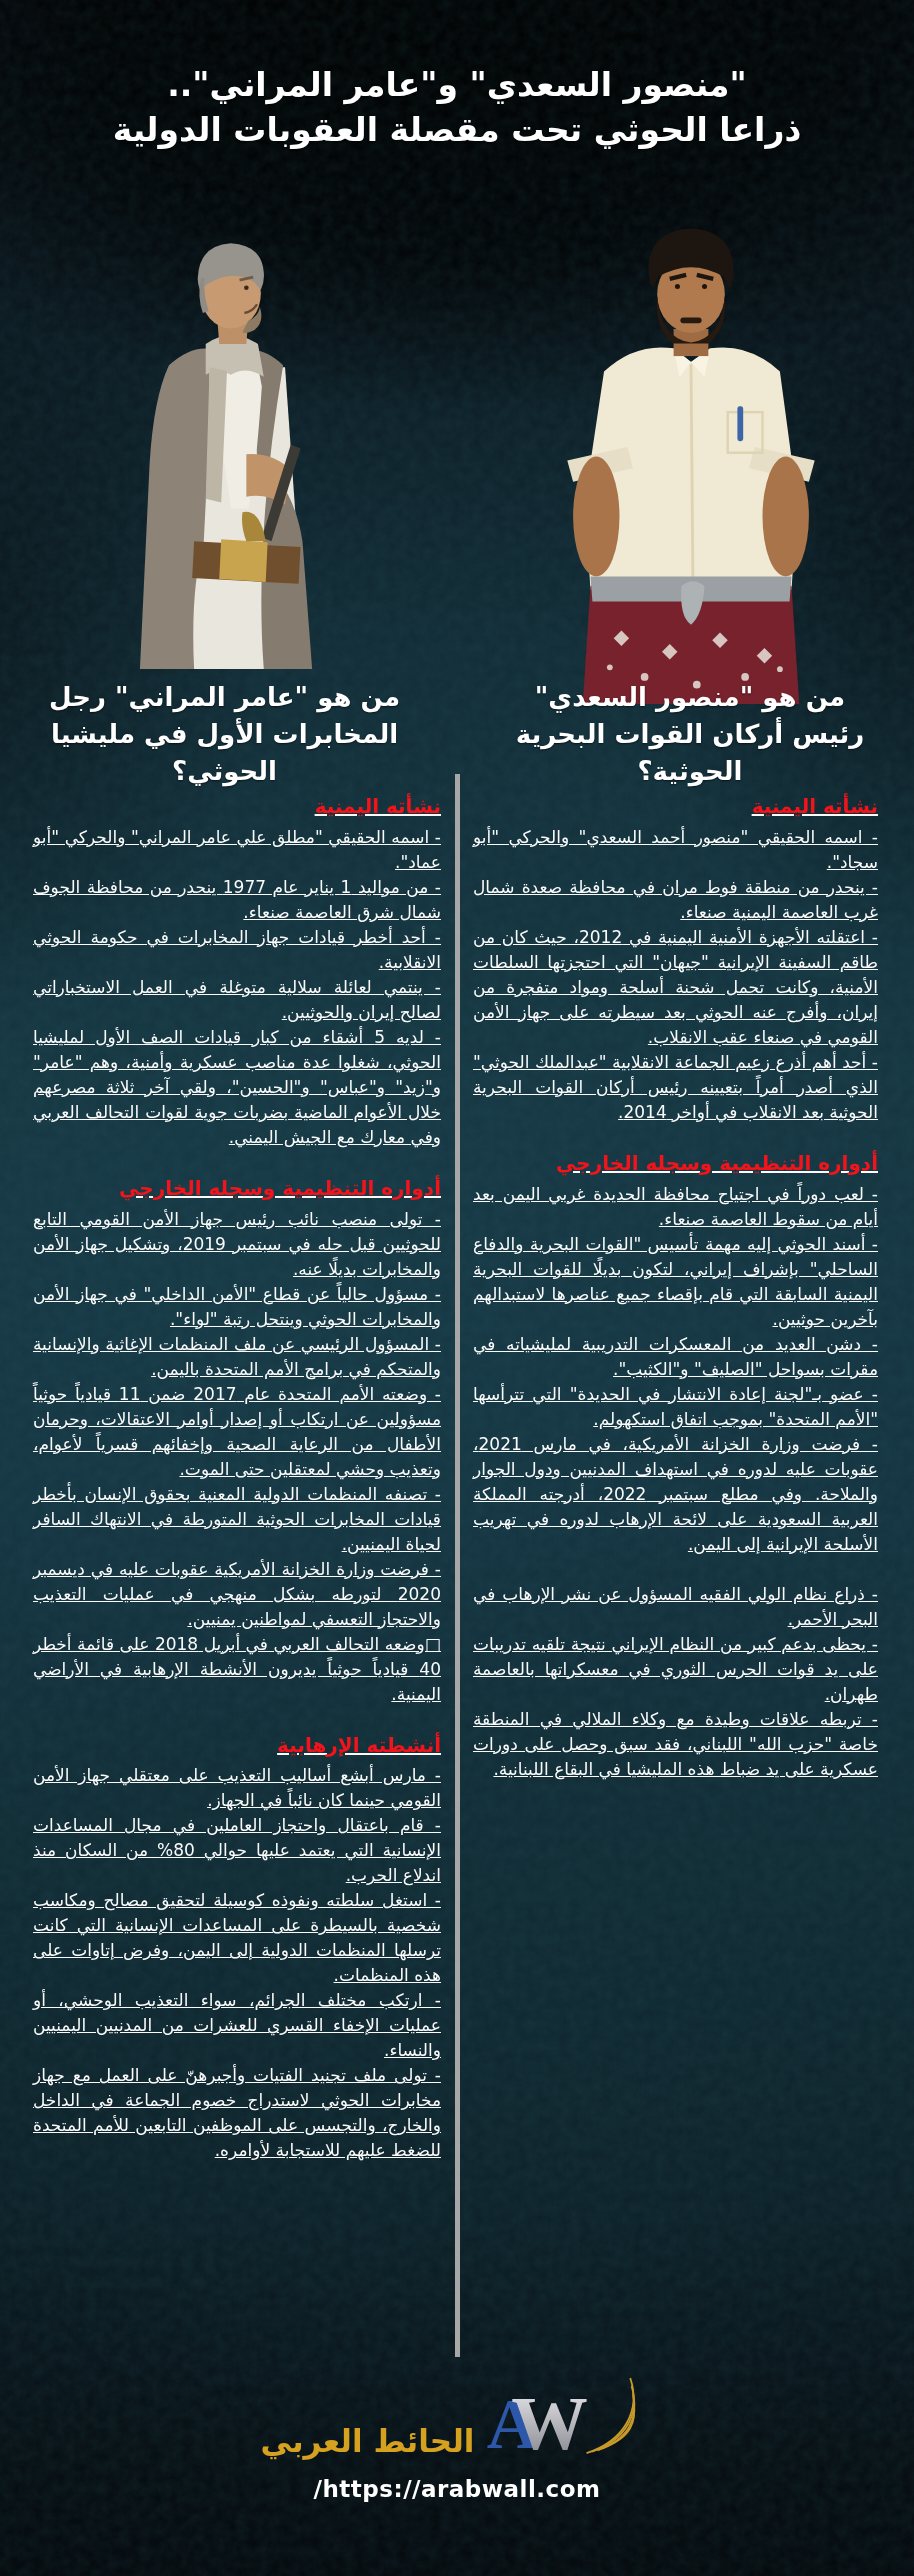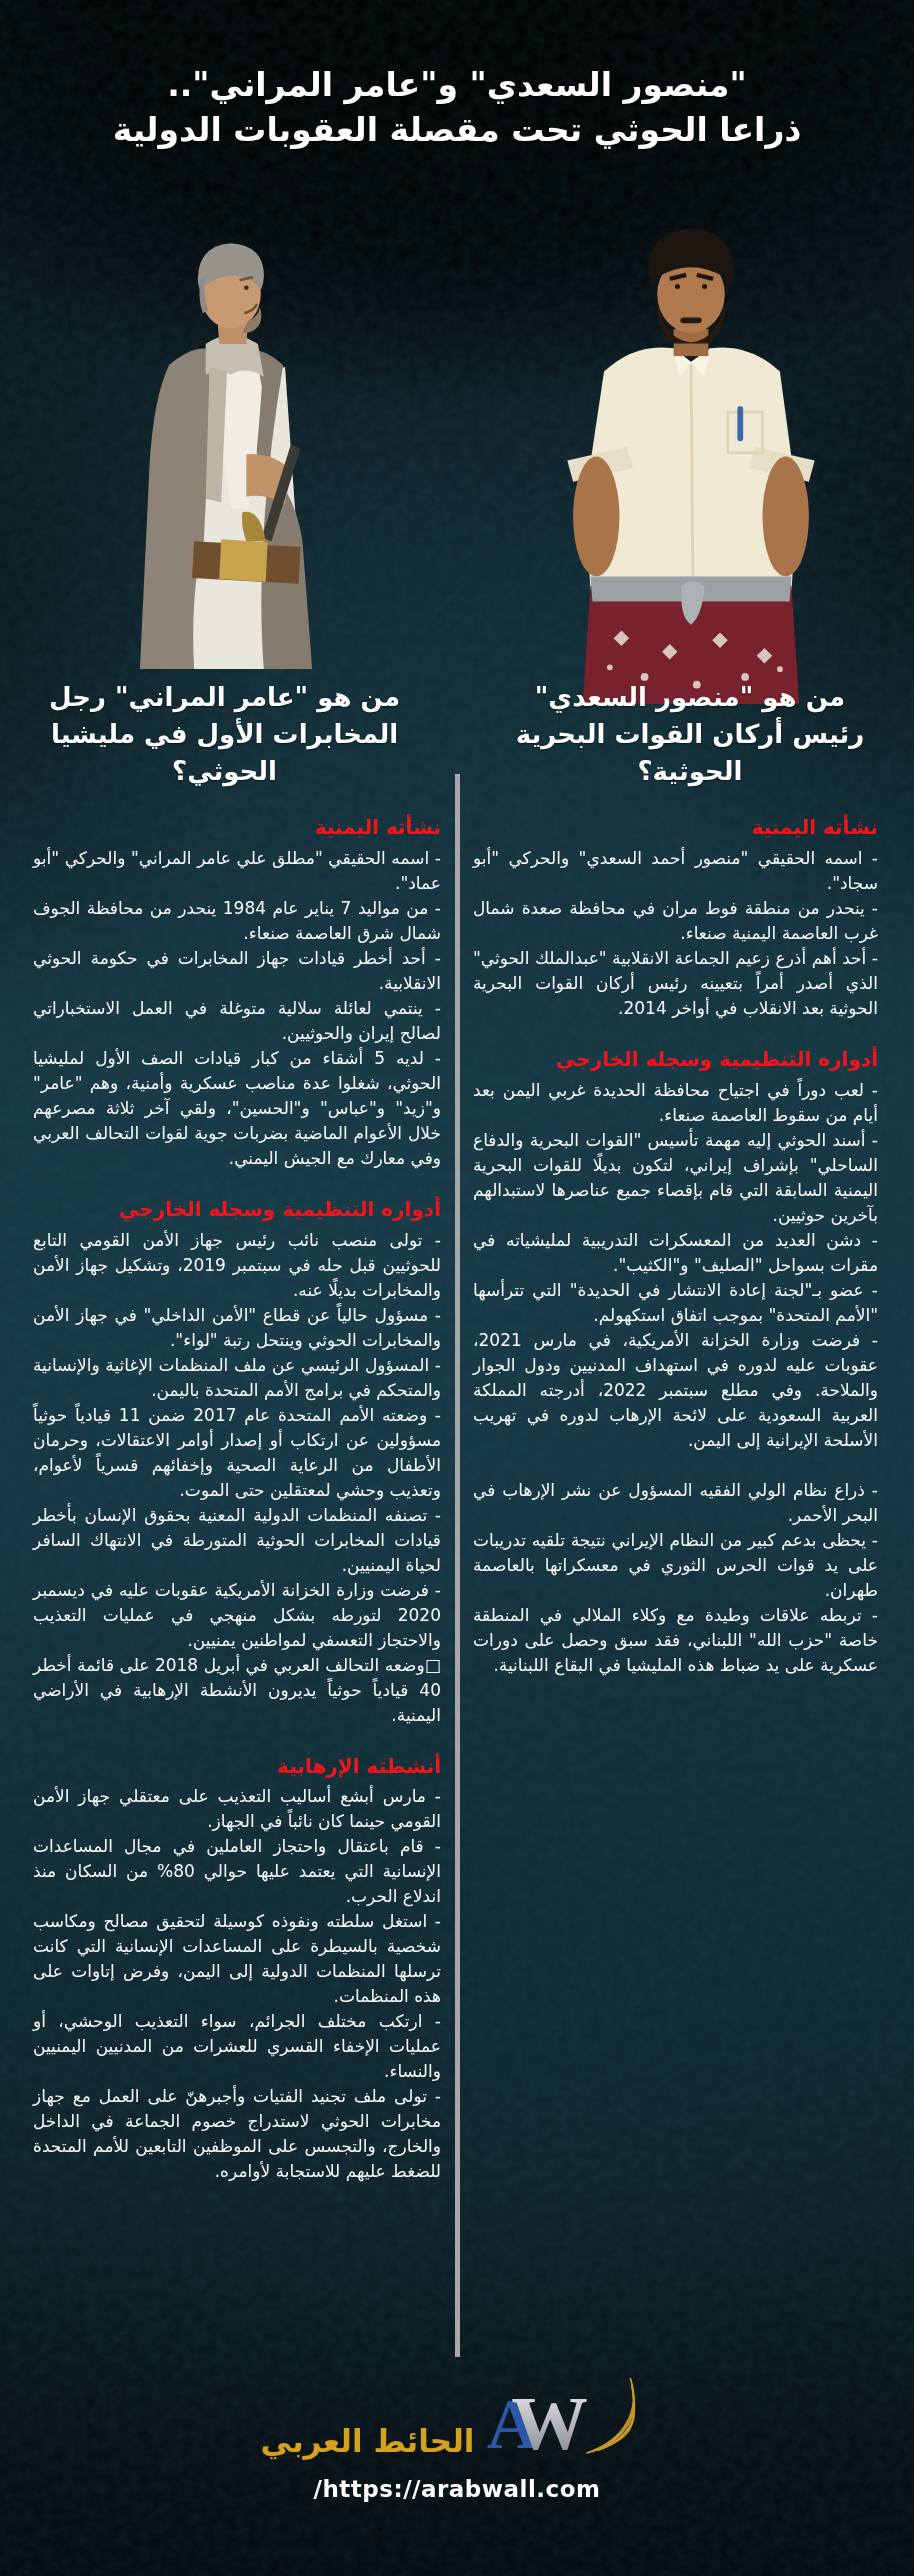--- a/index.html
+++ b/index.html
@@ -27,21 +27,21 @@
   .photo{position:absolute;}
   .photo-left{left:101px;top:222px;width:252px;height:447px;}
   .photo-right{left:544px;top:215px;width:294px;height:489px;}
   .subtitle{
     position:absolute;width:418px;text-align:center;direction:rtl;color:#ffffff;
     font-weight:bold;font-size:26px;line-height:37px;text-shadow:0 1px 1.9px rgba(0,0,0,.55);
   }
   .subtitle-left{left:15.5px;top:679px;}
   .subtitle-right{left:481px;top:679px;}
   .divider{position:absolute;left:455px;top:774px;width:4.8px;height:1583px;background:#a7a7a7;}
-  .col{position:absolute;top:814px;direction:rtl;color:#fbfbfb;}
+  .col{position:absolute;top:793px;direction:rtl;color:#fbfbfb;text-decoration:underline;}
   .col-left{left:33px;width:408px;}
   .col-right{left:473px;width:405px;}
   .section{margin:0 0 23px;}
   .section-title{
     color:#f3141b;font-weight:bold;font-size:20px;line-height:26px;margin:0 0 5.8px;
   }
   .item{
     font-size:17px;line-height:25px;margin:0;text-align:justify;
   }
   .col .section + .section, .col section + section{margin-top:25px;}
@@ -149,21 +149,21 @@
 
   <div class="divider"></div>
 
   <div class="col col-left">
 
       <section class="section">
         <h3 class="section-title">نشأته اليمنية</h3>
         <div>
 
         <p class="item">- اسمه الحقيقي "مطلق علي عامر المراني" والحركي "أبو عماد".</p>
-          <p class="item">- من مواليد 7 يناير عام 1984 ينحدر من محافظة الجوف شمال شرق العاصمة صنعاء.</p>
+          <p class="item">- من مواليد 1 يناير عام 1977 ينحدر من محافظة الجوف شمال شرق العاصمة صنعاء.</p>
           <p class="item">- أحد أخطر قيادات جهاز المخابرات في حكومة الحوثي الانقلابية.</p>
           <p class="item">- ينتمي لعائلة سلالية متوغلة في العمل الاستخباراتي لصالح إيران والحوثيين.</p>
           <p class="item">- لديه 5 أشقاء من كبار قيادات الصف الأول لمليشيا الحوثي، شغلوا عدة مناصب عسكرية وأمنية، وهم "عامر" و"زيد" و"عباس" و"الحسين"، ولقي آخر ثلاثة مصرعهم خلال الأعوام الماضية بضربات جوية لقوات التحالف العربي وفي معارك مع الجيش اليمني.</p>
         </div>
       </section>
 
       <section class="section">
         <h3 class="section-title">أدواره التنظيمية وسجله الخارجي</h3>
         <div>
 
@@ -191,20 +191,21 @@
     </div>
 
   <div class="col col-right">
 
       <section class="section">
         <h3 class="section-title">نشأته اليمنية</h3>
         <div>
 
         <p class="item">- اسمه الحقيقي "منصور أحمد السعدي" والحركي "أبو سجاد".</p>
           <p class="item">- ينحدر من منطقة فوط مران في محافظة صعدة شمال غرب العاصمة اليمنية صنعاء.</p>
+          <p class="item">- اعتقلته الأجهزة الأمنية اليمنية في 2012، حيث كان من طاقم السفينة الإيرانية "جيهان" التي احتجزتها السلطات الأمنية، وكانت تحمل شحنة أسلحة ومواد متفجرة من إيران، وأفرج عنه الحوثي بعد سيطرته على جهاز الأمن القومي في صنعاء عقب الانقلاب.</p>
           <p class="item">- أحد أهم أذرع زعيم الجماعة الانقلابية "عبدالملك الحوثي" الذي أصدر أمراً بتعيينه رئيس أركان القوات البحرية الحوثية بعد الانقلاب في أواخر 2014.</p>
         </div>
       </section>
 
       <section class="section">
         <h3 class="section-title">أدواره التنظيمية وسجله الخارجي</h3>
         <div>
 
         <p class="item">- لعب دوراً في اجتياح محافظة الحديدة غربي اليمن بعد أيام من سقوط العاصمة صنعاء.</p>
           <p class="item">- أسند الحوثي إليه مهمة تأسيس "القوات البحرية والدفاع الساحلي" بإشراف إيراني، لتكون بديلًا للقوات البحرية اليمنية السابقة التي قام بإقصاء جميع عناصرها لاستبدالهم بآخرين حوثيين.</p>

